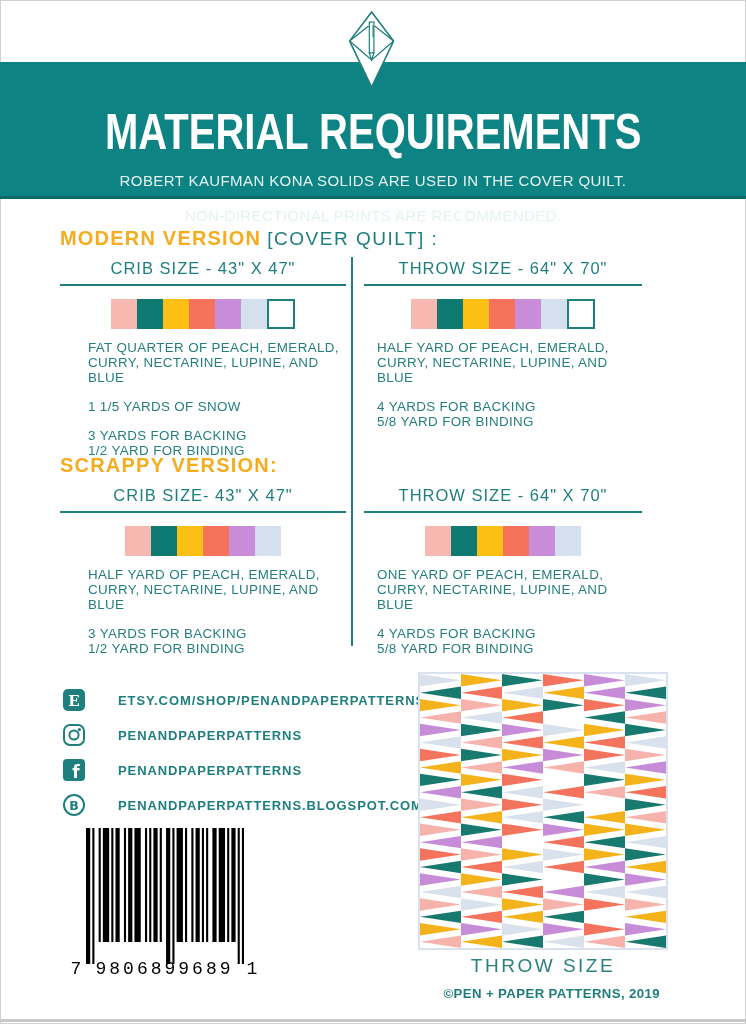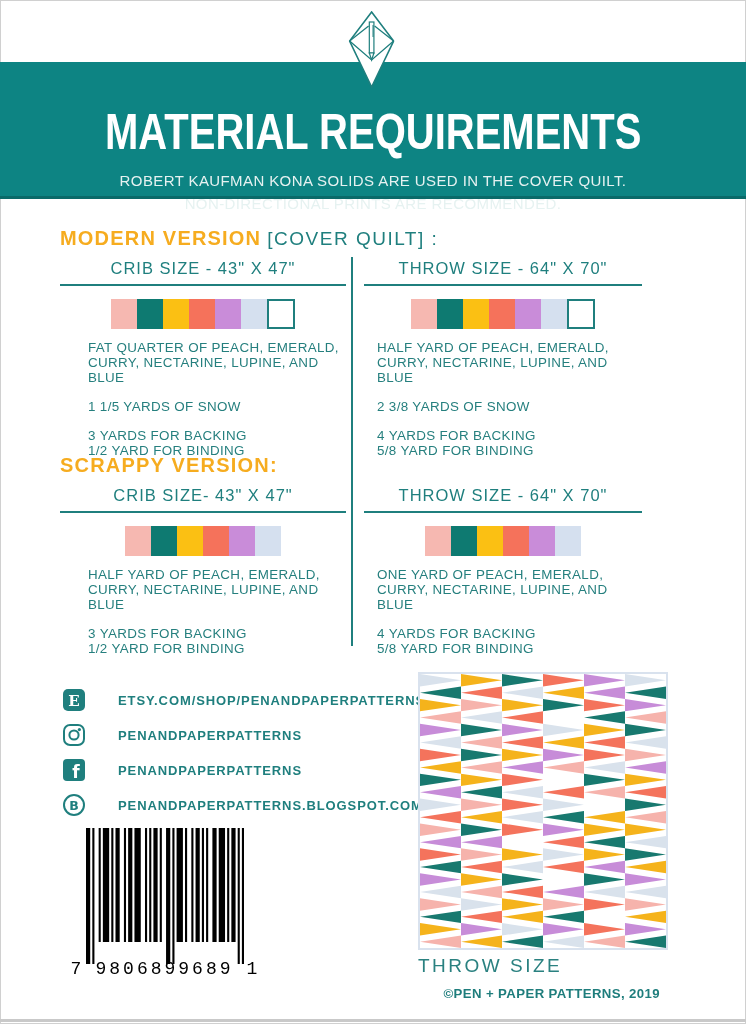--- a/index.html
+++ b/index.html
@@ -7,21 +7,21 @@
         font-family:"Liberation Sans",sans-serif;box-shadow:inset 0 0 0 1px #d0d0d0;}
   .page-bottom-edge{position:absolute;left:0;bottom:2px;width:100%;height:3px;background:#c9c9c9;}
 
   
   .logo{position:absolute;left:50%;top:11px;transform:translateX(-53%);z-index:3;}
   .teal-band{position:absolute;left:0;top:62px;width:100%;height:134px;background:#0D8483;
              border-bottom:3px solid #0A6A69;text-align:center;color:#fff;z-index:1;}
   .page-title{margin:41px 0 0;font-size:50px;font-weight:bold;letter-spacing:0;}
   .page-title span{display:inline-block;transform:scaleX(0.8);transform-origin:center;white-space:nowrap;}
   .subtitle{margin:9px 0 0;font-size:15px;letter-spacing:0.4px;color:#E6F2F1;line-height:1.5;}
-  .subtitle + .subtitle{margin-top:0;}
+  .subtitle + .subtitle{margin-top:12px;}
 
   
   .section{position:absolute;left:60px;width:582px;}
   #section-0{top:227px;} #section-1{top:454px;}
   .sec-heading{font-size:20px;font-weight:bold;color:#F6AC1F;letter-spacing:1.2px;}
   .sec-suffix{font-size:19px;font-weight:normal;color:#1F7F7E;letter-spacing:1.5px;margin-left:6px;}
   .cols{display:flex;margin-top:9px;}
   .col-left{width:286px;}
   .col-right{width:278px;margin-left:18px;}
   .col-header{text-align:center;font-size:16.5px;color:#1F7F7E;letter-spacing:1px;
@@ -41,21 +41,21 @@
   .social-row{display:flex;align-items:center;height:24px;margin-bottom:11px;}
   .social-icon{width:24px;height:24px;flex:0 0 24px;}
   .social-label{margin-left:32px;font-size:13px;font-weight:bold;color:#1F7F7E;letter-spacing:0.9px;white-space:nowrap;}
 
   
   .barcode{position:absolute;left:68px;top:826px;}
 
   
   .quilt{position:absolute;left:418px;top:672px;width:250px;height:278px;border:2px solid #D9E2EE;box-sizing:border-box;background:#fff;}
   .quilt svg{display:block;}
-  .quilt-caption{position:absolute;left:418px;top:955px;width:250px;text-align:left;
+  .quilt-caption{position:absolute;left:418px;top:955px;width:250px;text-align:center;
                  font-size:19px;color:#2A8180;letter-spacing:2.5px;}
   .copyright{position:absolute;left:300px;top:986px;width:360px;text-align:right;
              font-size:13.2px;font-weight:bold;color:#1E7D7C;letter-spacing:0.4px;}
 </style>
 </head>
 <body>
 
 <div class="page">
 
   <div class="logo">
@@ -111,23 +111,20 @@
             <span class="swatch" style="background: rgb(251, 192, 19);"></span>
             <span class="swatch" style="background: rgb(245, 114, 91);"></span>
             <span class="swatch" style="background: rgb(201, 140, 217);"></span>
             <span class="swatch" style="background: rgb(213, 224, 239);"></span>
             <span class="swatch snow" style="background: rgb(255, 255, 255);"></span>
           </div>
           <div class="col-text">
             <p class="para">
               <span class="line">HALF YARD OF PEACH, EMERALD,</span>
               <span class="line">CURRY, NECTARINE, LUPINE, AND BLUE</span>
-            </p>
-            <p class="para">
-              <span class="line">2 3/8 YARDS OF SNOW</span>
             </p>
             <p class="para">
               <span class="line">4 YARDS FOR BACKING</span>
               <span class="line">5/8 YARD FOR BINDING</span>
             </p>
           </div>
         </div>
       </div>
     </div>
   <div class="section" id="section-1">

